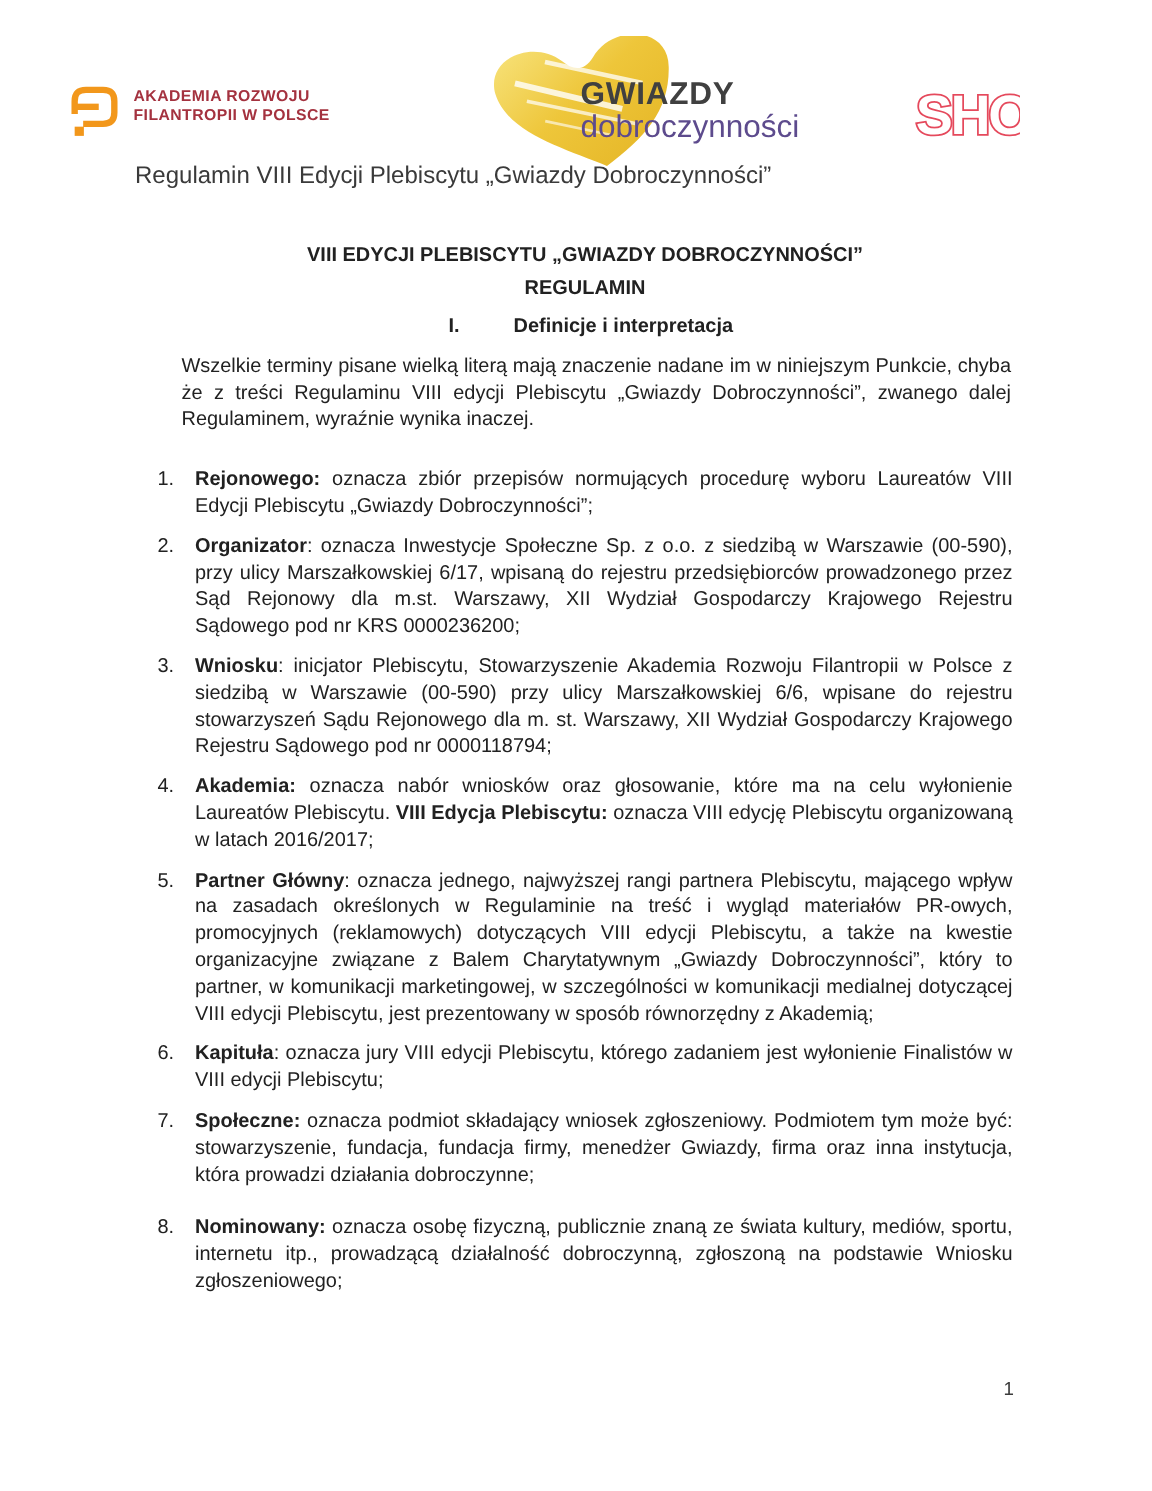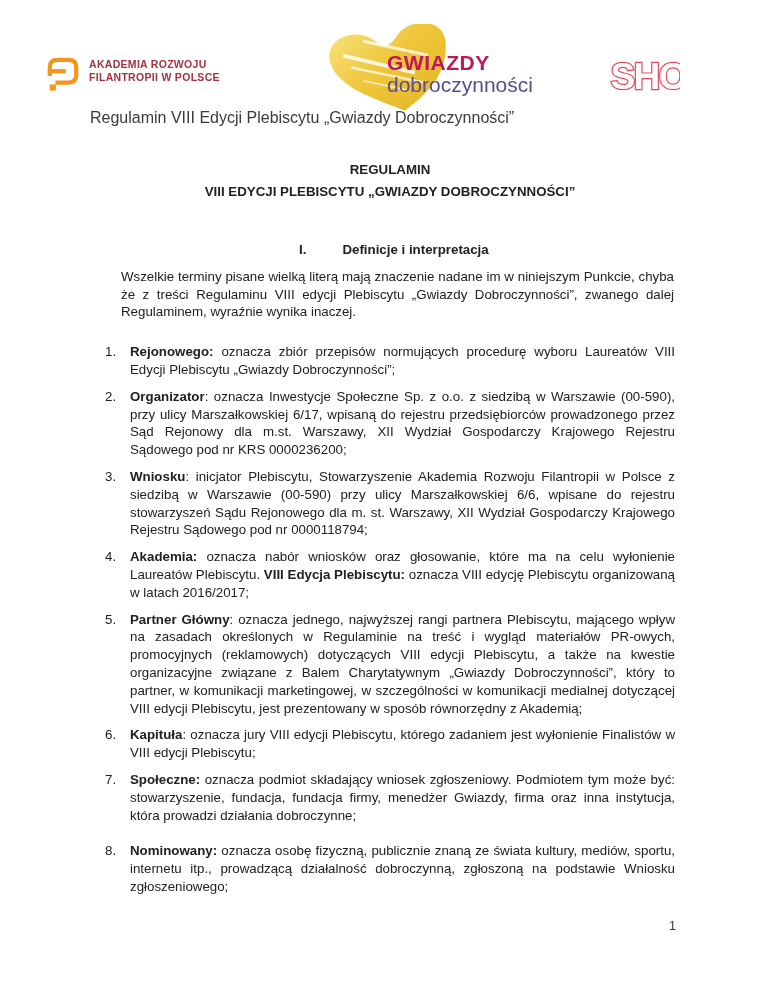--- a/index.html
+++ b/index.html
@@ -11,29 +11,29 @@
     color:#212121;
     overflow:hidden;
   }
   
   .arf-logo{position:absolute;left:46px;top:56px;display:flex;align-items:flex-start;}
   .arf-icon{width:34px;height:38px;flex:0 0 auto;}
   .arf-text{margin-left:9px;margin-top:2px;font-weight:bold;font-size:10.5px;line-height:12.5px;letter-spacing:0.3px;color:#a4323f;white-space:nowrap;}
   .heart-logo{position:absolute;left:318px;top:24px;width:210px;height:92px;}
   .heart-svg{position:absolute;left:0;top:0;}
   .heart-text{position:absolute;left:69px;top:28px;line-height:1;}
-  .heart-text .l1{font-weight:bold;font-size:21px;letter-spacing:0.5px;color:#be185d;}
+  .heart-text .l1{font-weight:bold;font-size:21px;letter-spacing:0.5px;color:#404040;}
   .heart-text .l2{font-size:21px;margin-top:1px;color:#5d4b8d;}
   .show-logo{position:absolute;left:601px;top:48px;}
   
   .doc-header-line{position:absolute;left:90px;top:109px;font-size:16px;color:#3a3a3a;}
   
   .content{position:absolute;left:105px;top:159px;width:570px;font-size:13.3px;line-height:17.8px;}
   .title{text-align:center;font-weight:bold;line-height:22px;}
-  .section-heading{margin-top:38px;margin-left:194px;font-weight:bold;}
+  .section-heading{margin-top:5px;margin-left:194px;font-weight:bold;}
   .section-label{display:inline-block;margin-left:36px;}
   .intro{margin:9px 0 0 16px;width:553px;text-align:justify;}
   .definitions{margin-top:22px;}
   .def-item{position:relative;padding-left:25px;text-align:justify;margin-top:9px;}
   .def-item.first{margin-top:0;}
   .def-item.extra-gap{margin-top:18px;}
   .def-num{position:absolute;left:0;top:0;}
   b{font-weight:bold;}
   
   .page-number{position:absolute;left:669px;top:919px;font-size:12.5px;color:#3c3c3c;}
@@ -79,22 +79,22 @@
   </div>
 
   <svg class="show-logo" viewBox="0 0 128 54" width="128" height="54">
     <text x="64" y="41" text-anchor="middle" font-family="Liberation Sans, sans-serif" font-size="37" font-weight="bold" letter-spacing="-1.5" fill="#ffffff" stroke="#e5495c" stroke-width="2.4" style="paint-order:stroke">SHOW</text>
   </svg>
 
   <div class="doc-header-line">Regulamin VIII Edycji Plebiscytu „Gwiazdy Dobroczynności”</div>
 
   <div class="content">
     <div class="title">
+      <div>VIII EDYCJI PLEBISCYTU „GWIAZDY DOBROCZYNNOŚCI”</div>
       <div>REGULAMIN</div>
-      <div>VIII EDYCJI PLEBISCYTU „GWIAZDY DOBROCZYNNOŚCI”</div>
     </div>
 
     <div class="section-heading">
       <span>I.</span><span class="section-label">Definicje i interpretacja</span>
     </div>
 
     <p class="intro">Wszelkie terminy pisane wielką literą mają znaczenie nadane im w niniejszym Punkcie, chyba że z treści Regulaminu VIII edycji Plebiscytu „Gwiazdy Dobroczynności”, zwanego dalej Regulaminem, wyraźnie wynika inaczej.</p>
 
     <div class="definitions" id="definitions-list">
         <div class="def-item first"><span class="def-num">1.</span><span><b>Rejonowego:</b> oznacza zbiór przepisów normujących procedurę wyboru Laureatów VIII Edycji Plebiscytu „Gwiazdy Dobroczynności”;</span></div>

